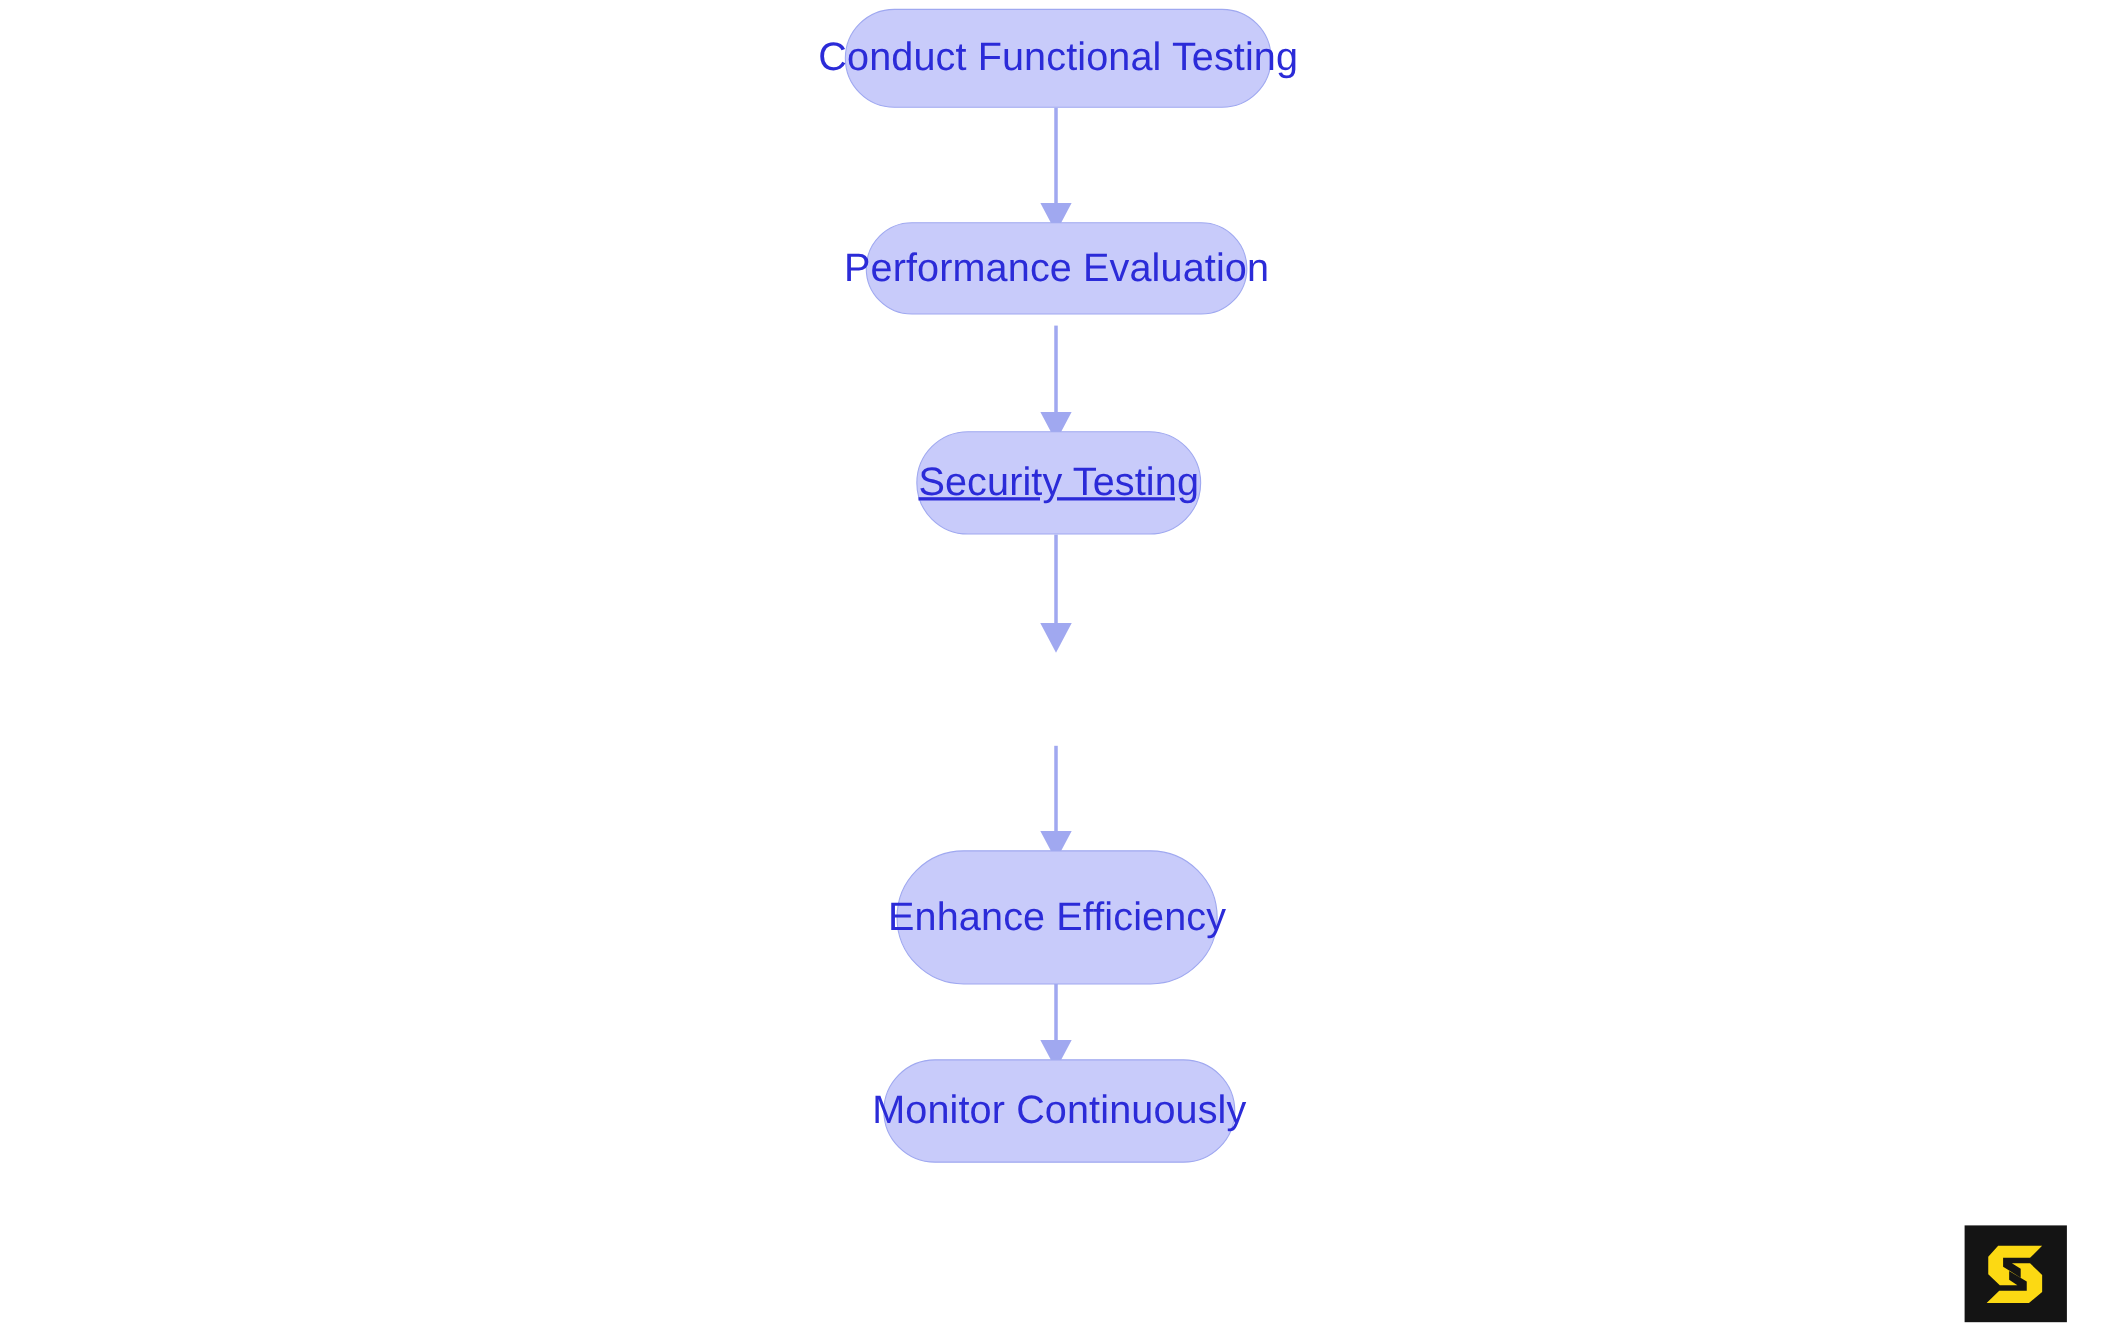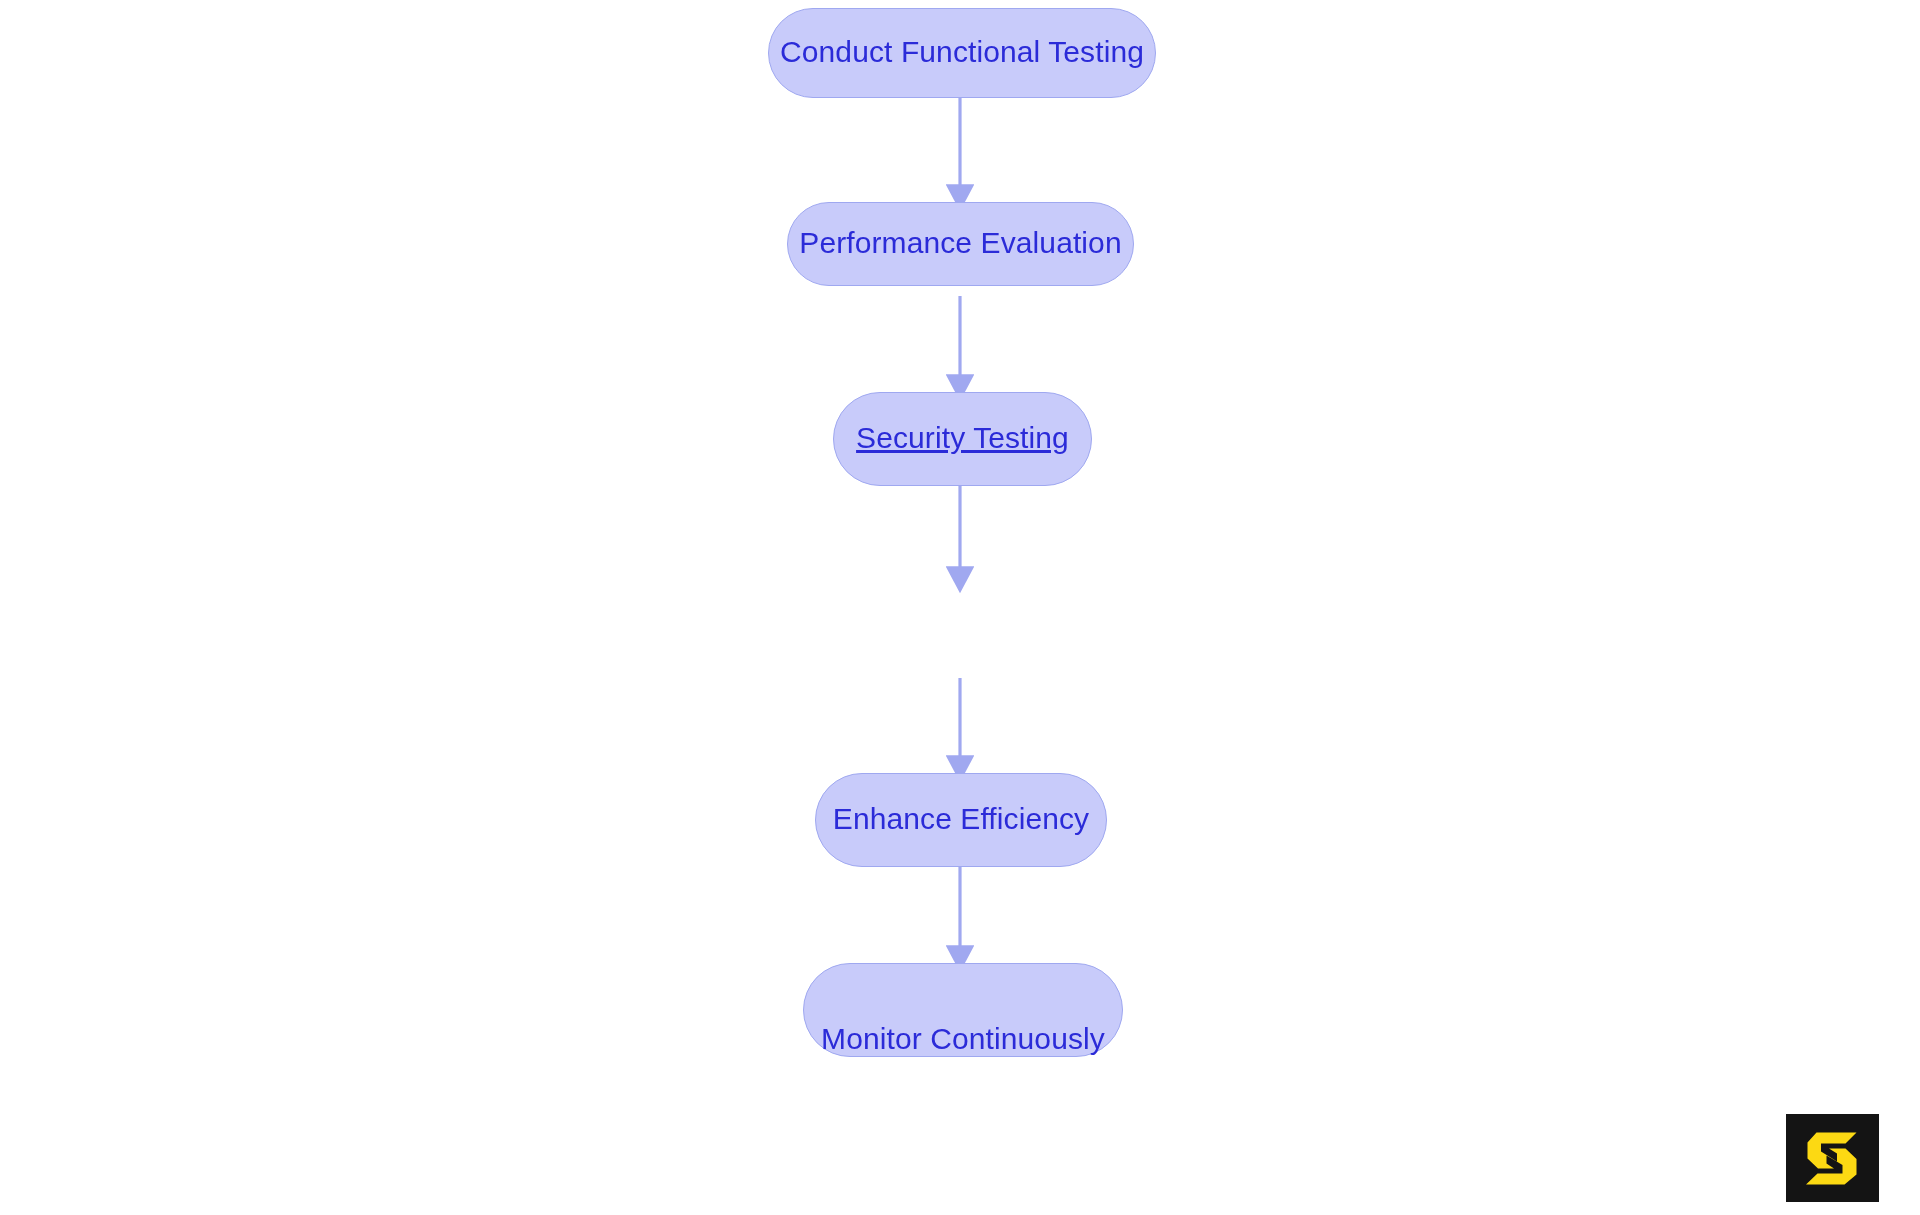--- a/index.html
+++ b/index.html
@@ -37,31 +37,31 @@
     color: #2b2bd8;
     font-size: 29px;
     font-weight: 400;
     letter-spacing: 0.1px;
     white-space: nowrap;
     line-height: 1;
     user-select: none;
   }
   .node-label {
     color: #2b2bd8;
-    font-size: 30px;
+    font-size: 36px;
     line-height: 1;
     padding-bottom: 2px;
   }
 
   .node-1 { left: 768px;  top: 8px;   width: 388px; height: 90px; }
   .node-2 { left: 787px;  top: 202px; width: 347px; height: 84px; }
   .node-3 { left: 833px;  top: 392px; width: 259px; height: 94px; text-decoration: underline; }
   .node-4 { left: 744px;  top: 584px; width: 437px; height: 94px; }
-  .node-5 { left: 815px;  top: 773px; width: 292px; height: 94px; }
-  .node-6 { left: 803px;  top: 963px; width: 320px; height: 94px; align-items: flex-end; }
+  .node-5 { left: 815px;  top: 773px; width: 292px; height: 122px; }
+  .node-6 { left: 803px;  top: 963px; width: 320px; height: 94px; }
 
   
   .edges {
     position: absolute;
     left: 0;
     top: 0;
     width: 1920px;
     height: 1215px;
     pointer-events: none;
   }

